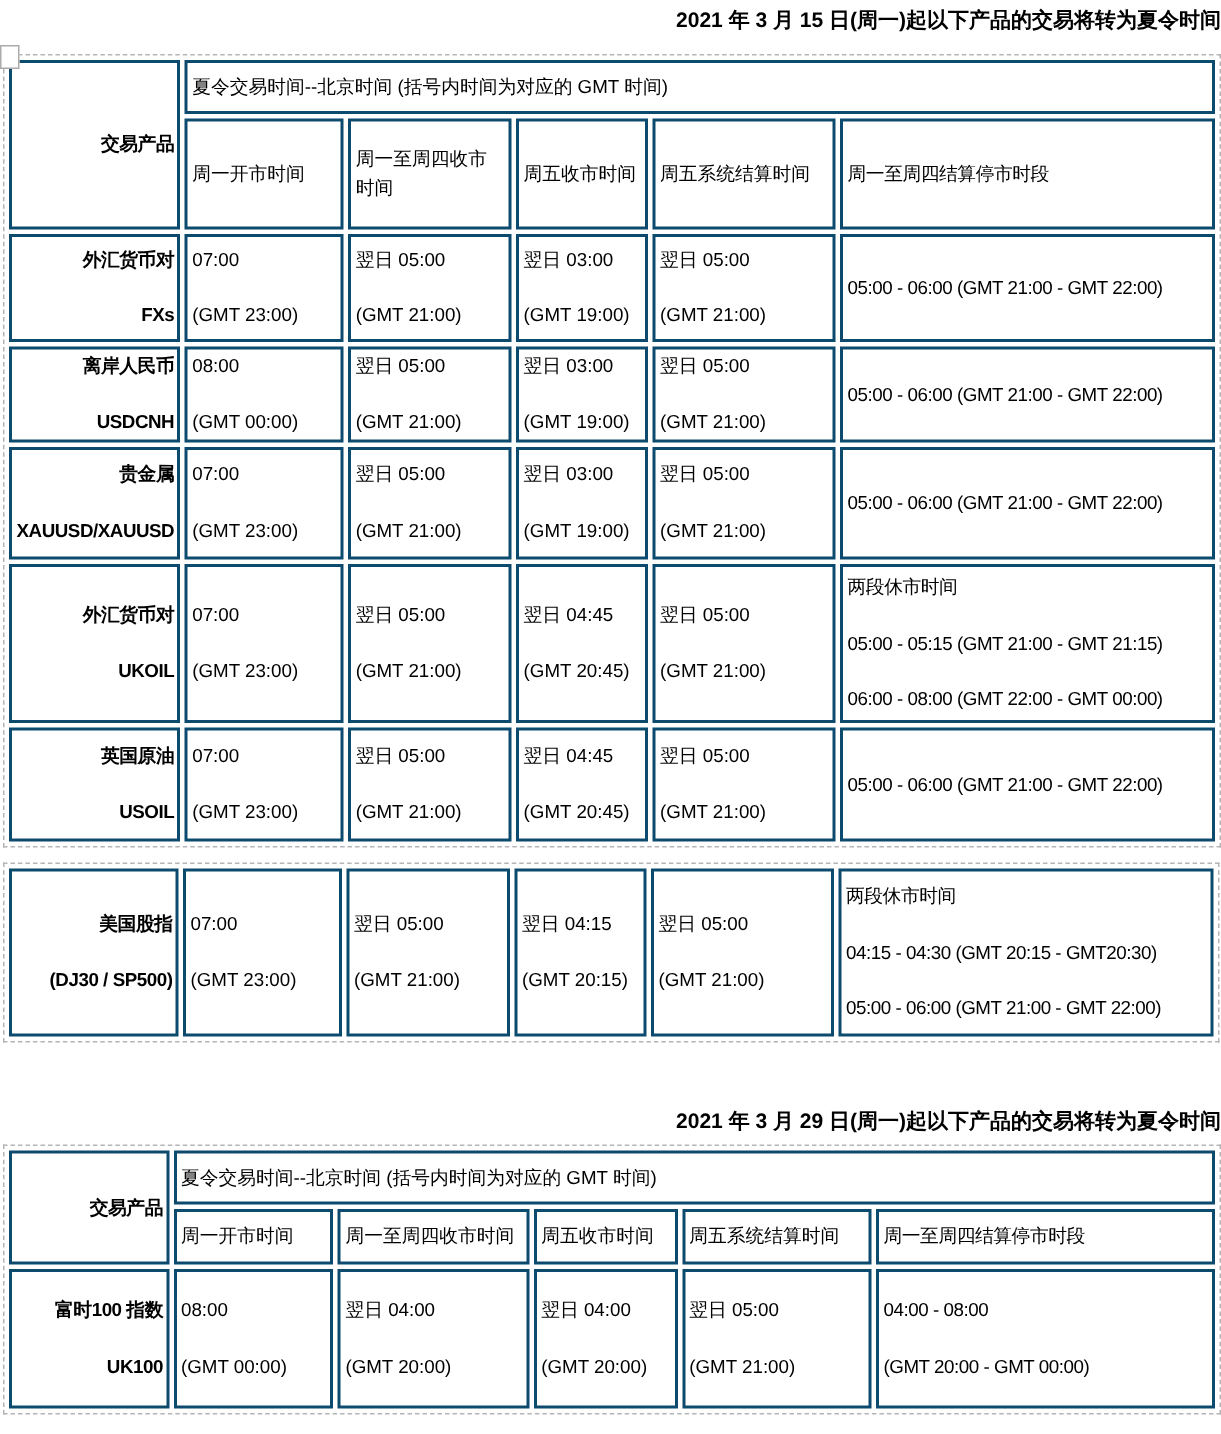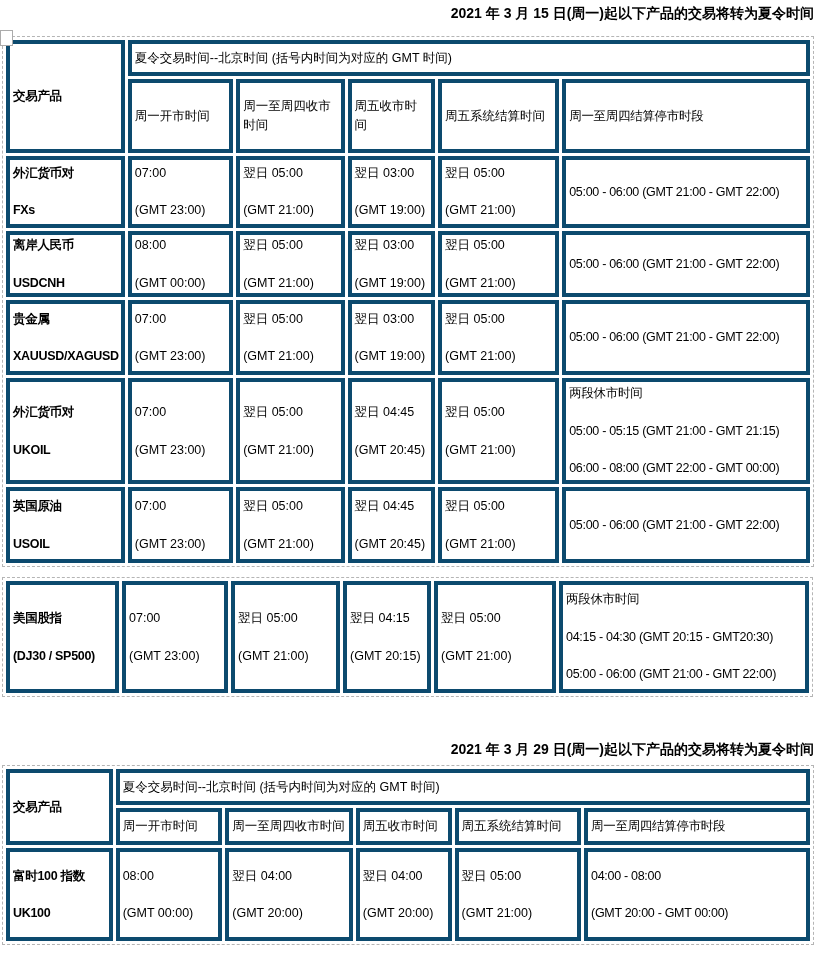--- a/index.html
+++ b/index.html
@@ -18,31 +18,31 @@
     border:1px solid #ababab;background:#fff;
   }
   table.tbl{
     border-collapse:separate;border-spacing:3px;
     border:1px dashed #b5b5b5;
     table-layout:fixed;
     margin-left:-6px;
     background:#fff;
   }
   table.tbl td{
-    border:4px solid #0c4a6e;
+    border:2px solid #0c4a6e;
     vertical-align:middle;
     padding:1px 2px 1px 3px;
     font-size:12.5px;
     line-height:1.5;
     white-space:pre-line;
     overflow:hidden;
     background:#fff;
     margin-left:15px;
   }
-  td.prod{font-weight:bold;white-space:pre;letter-spacing:-0.3px;font-size:12px;}
+  td.prod{font-weight:bold;white-space:pre;letter-spacing:-0.3px;font-size:12px;text-align:right;}
   td.lastcol{letter-spacing:-0.3px;}
   #tblA{margin-top:14px;margin-bottom:10px;}
   #tblB{margin-top:0;}
   #title2{margin-top:44px;}
   #tbl2{margin-top:7px;}
 </style>
 </head>
 <body>
 
 <div class="margin-box"></div>
@@ -104,21 +104,21 @@
 
 (GMT 19:00)</td>
       <td>翌日 05:00
 
 (GMT 21:00)</td>
       <td class="lastcol">05:00 - 06:00 (GMT 21:00 - GMT 22:00)</td>
     </tr>
     <tr style="height:75px">
       <td class="prod">贵金属
 
-XAUUSD/XAGUSD</td>
+XAUUSD/XAUUSD</td>
       <td>07:00
 
 (GMT 23:00)</td>
       <td>翌日 05:00
 
 (GMT 21:00)</td>
       <td>翌日 03:00
 
 (GMT 19:00)</td>
       <td>翌日 05:00

